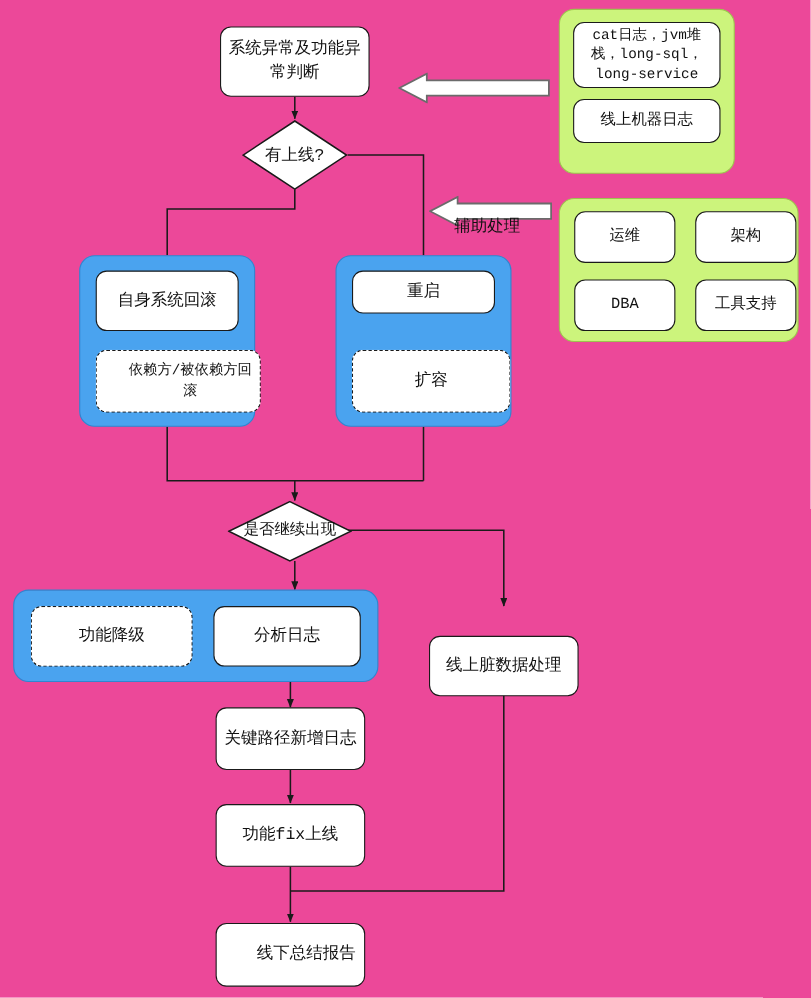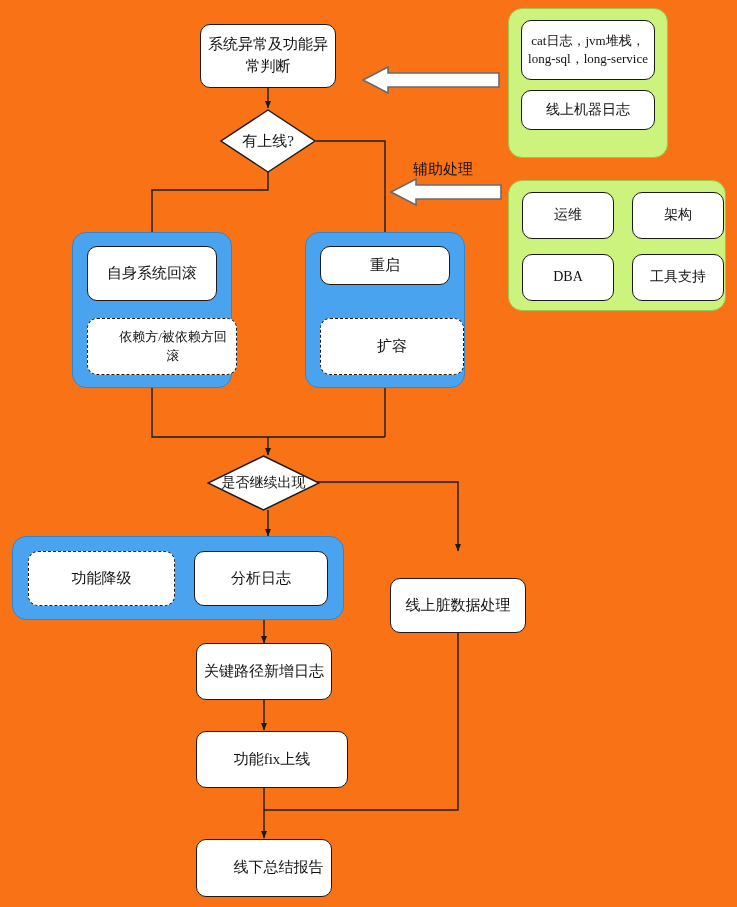--- a/index.html
+++ b/index.html
@@ -4,22 +4,22 @@
 <style>
   html, body {
     margin: 0;
     padding: 0;
     background: #ffffff;
   }
   #canvas {
     position: relative;
     width: 737px;
     height: 907px;
-    background: #f97316;
-    font-family: Liberation Serif, serif;
+    background: #ec4899;
+    font-family: Liberation Mono, monospace;
     overflow: hidden;
   }
   #wires {
     position: absolute;
     left: 0; top: 0;
     width: 737px; height: 907px;
     pointer-events: none;
   }
   .node {
     position: absolute;
@@ -84,20 +84,21 @@
   .blockarrow {
     position: absolute;
     z-index: 3;
   }
   .edge-label {
     position: absolute;
     font-size: 15px;
     color: #111111;
     white-space: nowrap;
     z-index: 4;
+    margin-top: 36px;
   }
 </style>
 </head>
 <body>
 
 <div id="canvas">
 
   <svg id="wires" viewBox="0 0 737 907" width="737" height="907">
     <defs>
       <marker id="arrowhead" markerWidth="9" markerHeight="9" refX="7.5" refY="3.2" orient="auto" markerUnits="userSpaceOnUse">
@@ -158,21 +159,21 @@
     <div class="diamond-label" style="font-size:14px;">是否继续出现</div>
   </div>
 
   <div class="group blue" style="left:12px; top:536px; width:332px; height:84px;"></div>
   <div class="node dashed" style="left:28px; top:551px; width:147px; height:55px;">功能降级</div>
   <div class="node" style="left:194px; top:551px; width:134px; height:55px;">分析日志</div>
 
   <div class="node" style="left:390px; top:551px; width:136px; height:55px;margin-top:27px;">线上脏数据处理</div>
 
   <div class="node" style="left:196px; top:643px; width:136px; height:57px;">关键路径新增日志</div>
-  <div class="node" style="left:196px; top:731px; width:152px; height:57px;">功能fix上线</div>
+  <div class="node" style="left:196px; top:731px; width:136px; height:57px;">功能fix上线</div>
   <div class="node" style="left:196px; top:839px; width:136px; height:58px;padding-left:35px;">线下总结报告</div>
 
   <div class="group green" style="left:508px; top:8px; width:160px; height:150px;"></div>
   <div class="node tiny" style="left:521px; top:20px; width:134px; height:60px;">cat日志，jvm堆栈，long-sql，long-service</div>
   <div class="node small" style="left:521px; top:90px; width:134px; height:40px;">线上机器日志</div>
 
   <div class="group green" style="left:508px; top:180px; width:218px; height:131px;"></div>
   <div class="node small" style="left:522px; top:192px; width:92px; height:47px;">运维</div>
   <div class="node small" style="left:632px; top:192px; width:92px; height:47px;">架构</div>
   <div class="node small" style="left:522px; top:254px; width:92px; height:47px;">DBA</div>

